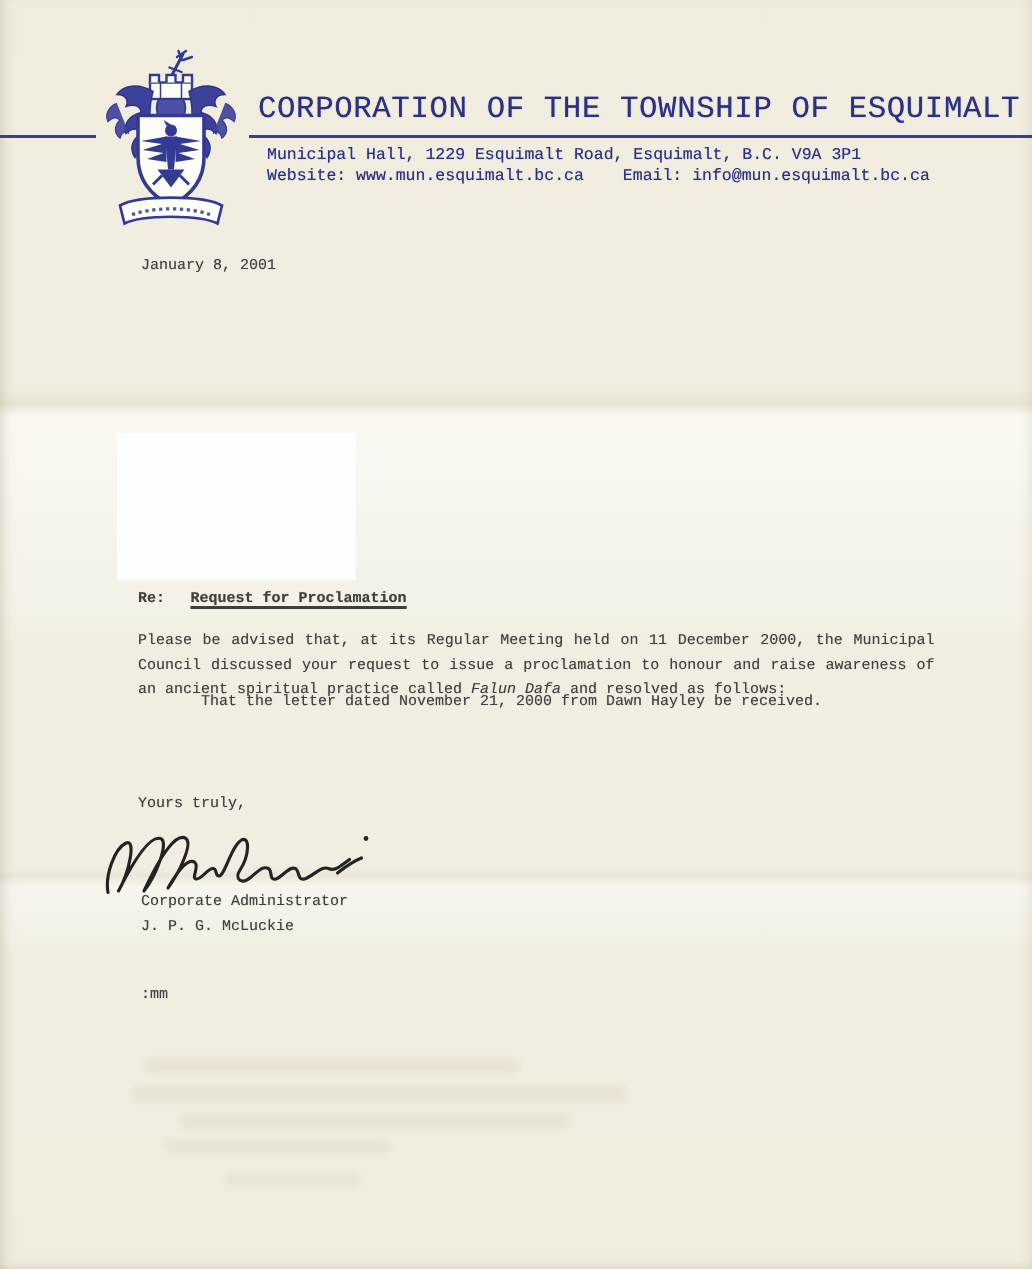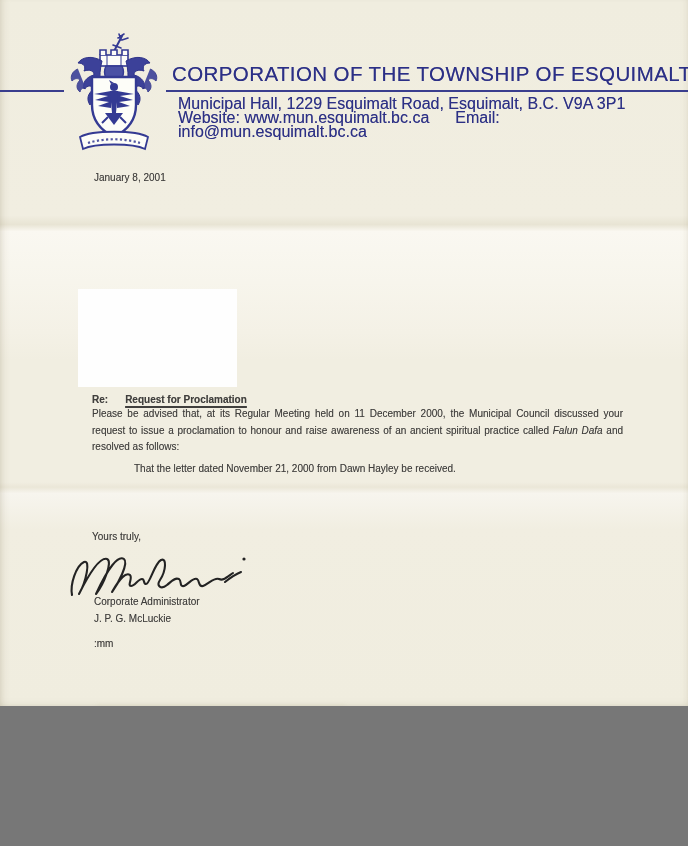--- a/index.html
+++ b/index.html
@@ -1,22 +1,22 @@
 <!DOCTYPE html>
 <html><head>
 <meta charset="utf-8">
 <title>Letter</title>
 <style>
   html,body{margin:0;padding:0;background:#777;}
   .page{
     position:relative;
-    width:688px;height:706px;
+    width:688px;height:846px;
     margin:0 auto;
     overflow:hidden;
-    font-family:Liberation Sans, sans-serif;
+    font-family:Liberation Mono, monospace;
     background:linear-gradient(180deg,
       #f0eddf 0%, #f1eee1 30.5%,
       #e8e4d4 31.8%,
       #faf8f1 32.8%,
       #f7f5ec 40%,
       #f4f1e6 47%,
       #f1eee1 51%,
       #f1eee1 68.3%,
       #ebe7d8 69%,
       #f7f5ee 69.9%,
@@ -32,38 +32,38 @@
   .rule.left{left:0;width:64px;}
   .rule.right{left:166px;right:0;}
   .crest{position:absolute;left:64px;top:31px;width:100px;height:126px;}
   .org-title{
     position:absolute;left:172px;top:62px;width:508px;
     color:#2b2f86;font-size:20.5px;letter-spacing:.4px;
     white-space:nowrap;font-weight:400;
     text-shadow:0 0 .6px rgba(43,47,134,.65);
   }
   .contact{position:absolute;left:178px;top:97px;right:27px;
-    color:#2c3085;font-size:16px;line-height:14px;
+    color:#2c3085;font-size:11px;line-height:14px;
     display:flex;justify-content:space-between;
     text-shadow:0 0 .5px rgba(44,48,133,.55);}
   .contact .rcol{text-align:right;}
   .gap{display:inline-block;width:26px;}
   
   .txt{position:absolute;color:#403f3d;font-size:10px;line-height:16.5px;
        text-shadow:0 0 .6px rgba(64,63,61,.45);}
   .date{left:94px;top:170px;}
   .whitebox{position:absolute;left:78px;top:289px;width:159px;height:98px;background:#fefefe;}
   .re-line{left:92px;top:392px;font-weight:bold;}
   .re-subject{margin-left:17px;text-decoration:underline;text-underline-offset:3px;text-decoration-thickness:1.5px;}
-  .para{left:92px;top:406px;width:531px;text-align:justify;}
+  .para{left:92px;top:420px;width:531px;text-align:justify;}
   .resolution{left:134px;top:461px;width:500px;}
   .closing{left:92px;top:529px;}
   .signature{position:absolute;left:68px;top:548px;width:190px;height:52px;}
   .signer{left:94px;top:594px;}
-  .initials{left:94px;top:636px;text-align:right;}
+  .initials{left:94px;top:656px;text-align:right;}
   
   .ghost{position:absolute;background:rgba(186,176,134,.16);filter:blur(2.5px);border-radius:3px;}
   .g1{left:96px;top:706px;width:250px;height:9px;}
   .g2{left:88px;top:724px;width:330px;height:10px;}
   .g3{left:120px;top:742px;width:260px;height:10px;}
   .g4{left:110px;top:760px;width:150px;height:8px;}
   .g5{left:150px;top:783px;width:90px;height:7px;}
 </style>
 </head>
 <body>

